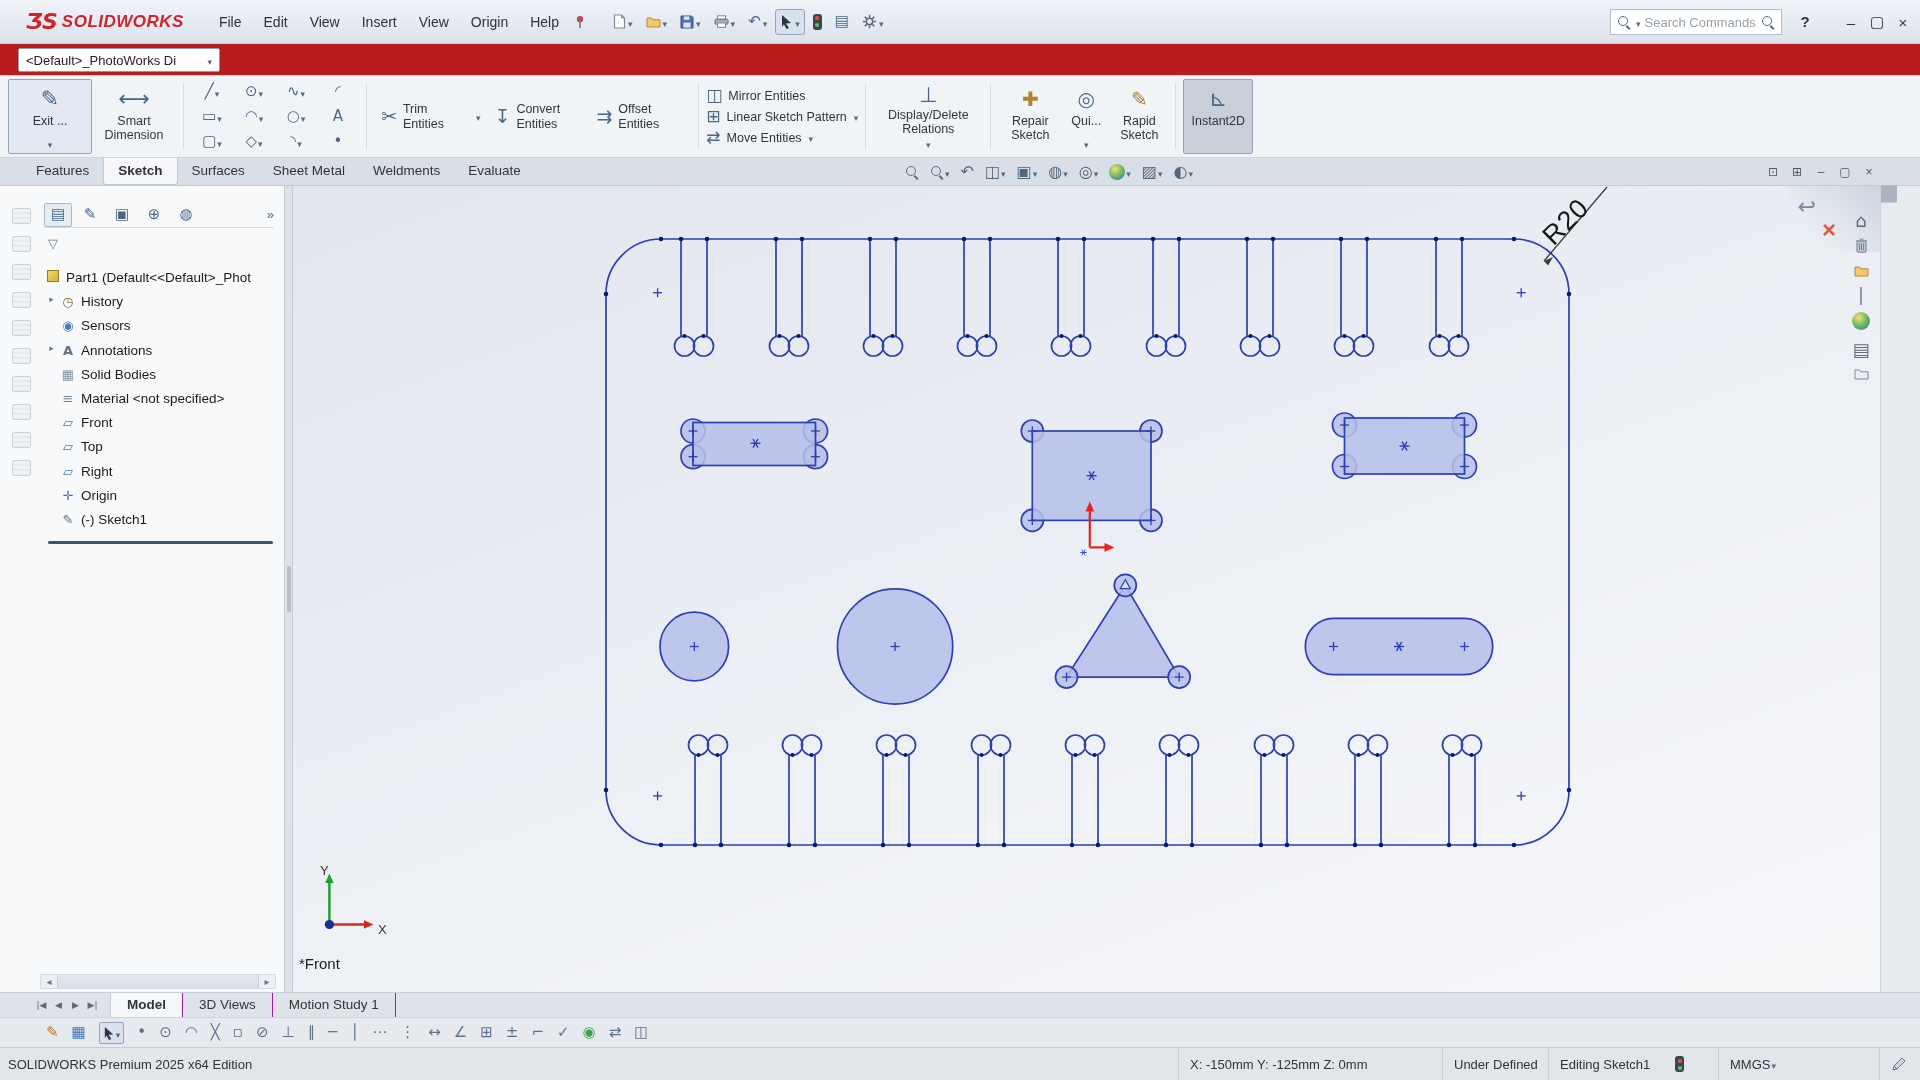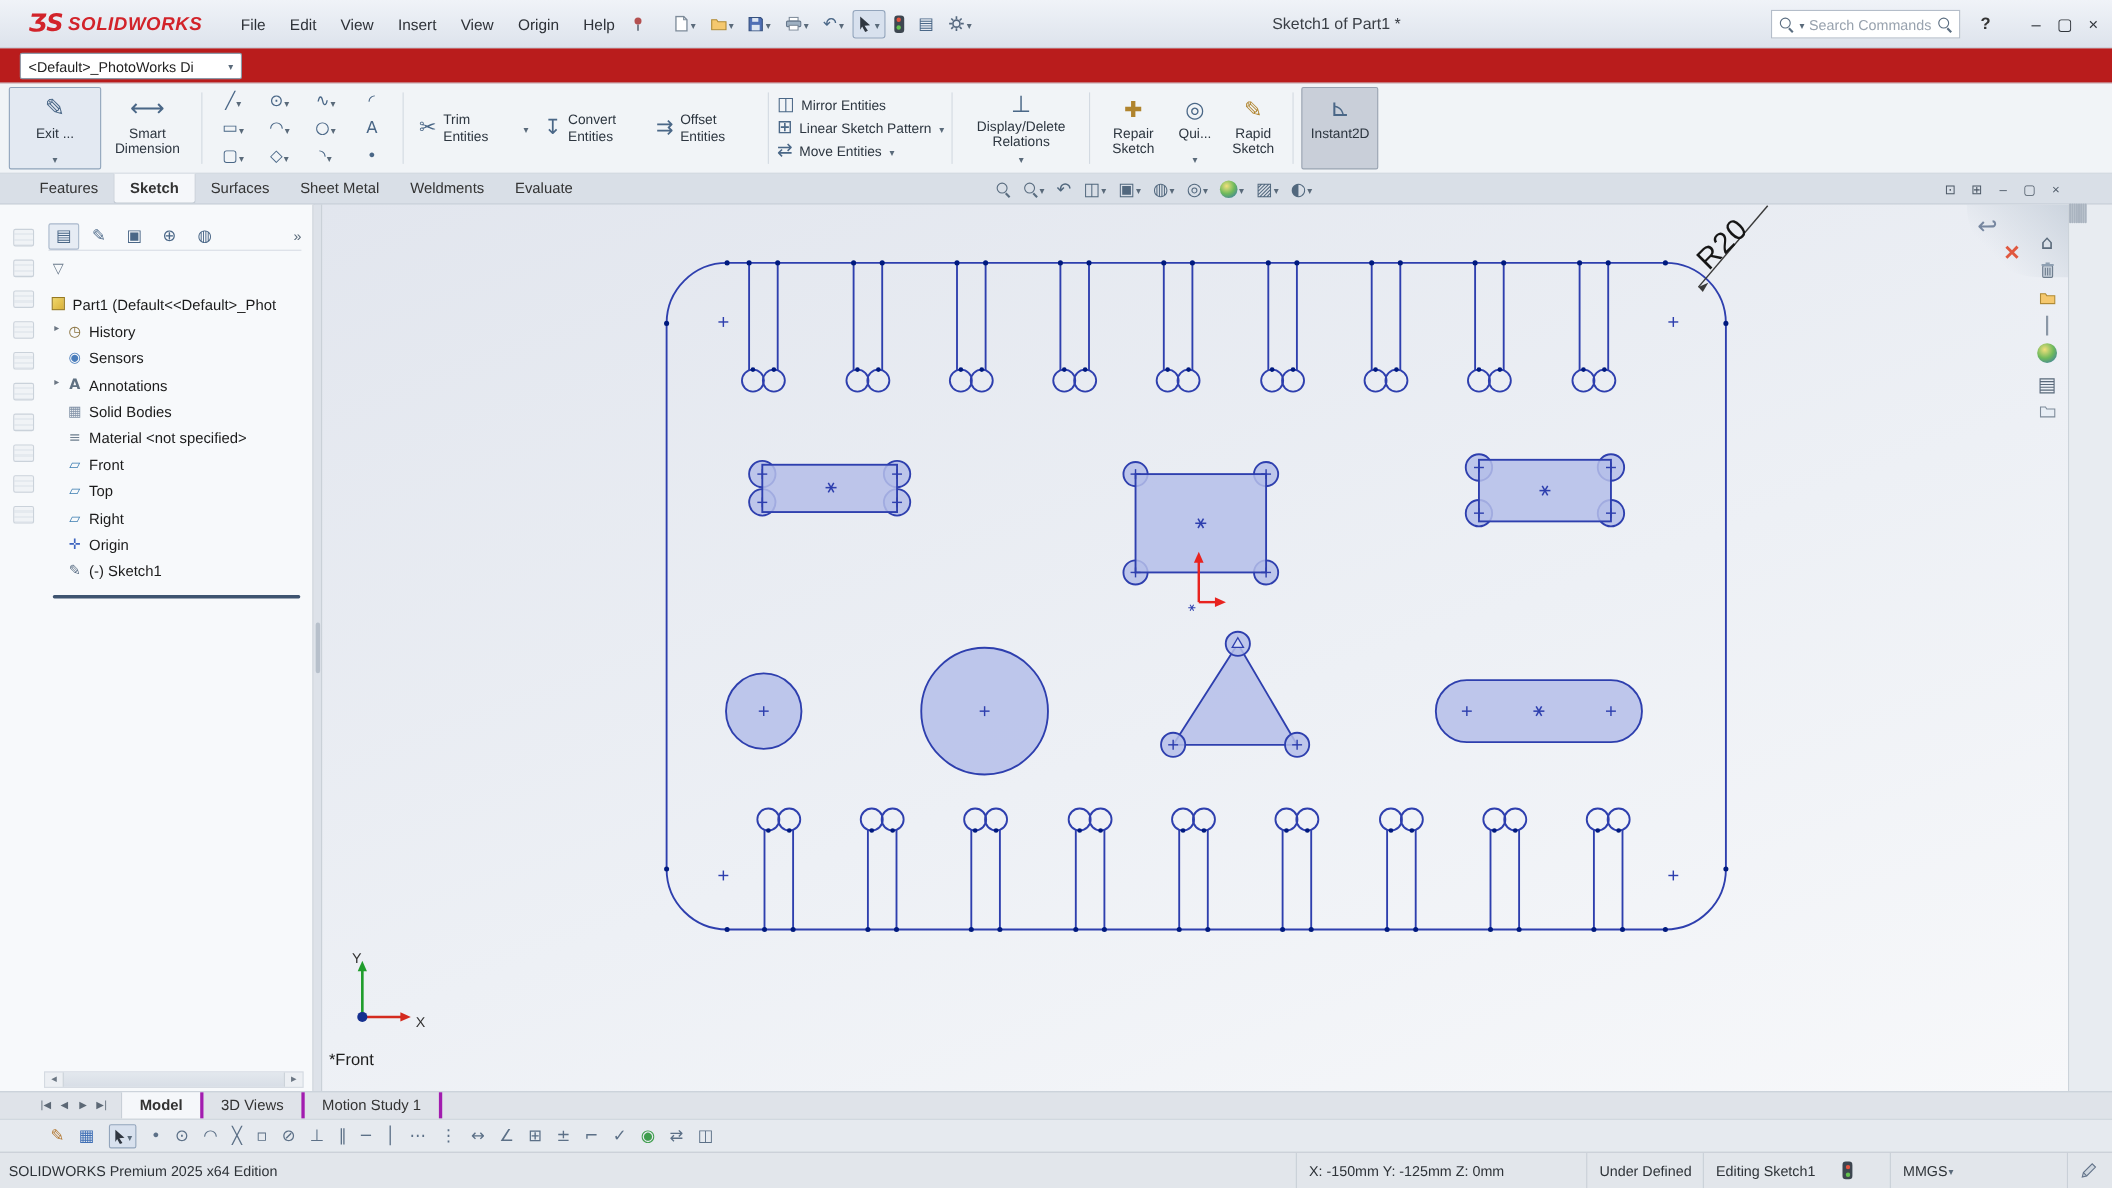--- a/index.html
+++ b/index.html
@@ -103,21 +103,21 @@
 .rtools{position:absolute;right:2px;top:26px;width:34px;display:flex;flex-direction:column;align-items:center;gap:8px}
 .rtools .gly{font-size:18px;color:#5b6b7c}
 .pal{width:17px;height:15px;border:1px solid #8a97a6;background:conic-gradient(#d98a3a 0 25%,#5b8fd4 0 50%,#4da36a 0 75%,#c5cdd8 0)}
 
 .taskstrip{position:absolute;right:0;top:186px;width:40px;bottom:88px;background:#e8ecf1;border-left:1px solid #ccd3da}
 .taskstrip .tico{width:15px;height:14px;border:1px solid #aab4c0;border-radius:2px;background:repeating-linear-gradient(#f4f7fa 0 3px,#e2e8ee 3px 5px);margin:12px auto 0}
 
 .dtabs{position:absolute;left:0;right:0;bottom:63px;height:25px;background:#dfe3e9;border-top:1px solid #c8cfd7;display:flex;align-items:stretch;padding-left:34px}
 .dnav{display:flex;align-items:center;gap:2px;margin-right:10px}
 .dnav span{font-size:9px;color:#5c6875;width:15px;text-align:center;font-family:"DejaVu Sans",sans-serif}
-.dtab{padding:4px 16px 0;font-size:13.5px;color:#333;border-right:3px solid #a21caf;white-space:nowrap}
+.dtab{padding:4px 16px 0;font-size:13.5px;color:#333;border-right:1px solid #a21caf;white-space:nowrap}
 .dtab:first-of-type{border-left:1px solid #c8cfd7}
 .dtab.active{background:#f5f7fa;font-weight:bold}
 .snaps{position:absolute;left:0;right:0;bottom:33px;height:30px;background:#e6eaef;border-top:1px solid #cdd4db;display:flex;align-items:center;padding-left:46px;gap:13px}
 .snaps .gly{font-size:15px;color:#5c7087}
 .snaps .col1{color:#b2762e}.snaps .col2{color:#3f6fb5}.snaps .colg{color:#3f9e4d}
 .snapsel{display:flex;align-items:center;border:1px solid #93a5bc;background:#d8e1ee;border-radius:2px;padding:2px 3px}
 
 .status{position:absolute;left:0;right:0;bottom:0;height:33px;background:#e2e6eb;border-top:1px solid #c6cdd5;font-size:13px;color:#2e3338}
 .status .edition{position:absolute;left:8px;top:0;height:100%;display:flex;align-items:center}
 .sseg{position:absolute;top:0;height:100%;display:flex;align-items:center;padding-left:11px;border-left:1px solid #c9d0d8;white-space:nowrap}
@@ -197,21 +197,20 @@
       <span class="qbtn">
           <svg width="15" height="15" viewBox="0 0 14 14">
             <g stroke="#54677e" stroke-width="1.4" fill="none">
               <circle cx="7" cy="7" r="3"></circle>
               <path d="M7 .8v2.4M7 10.8v2.4M.8 7h2.4M10.8 7h2.4M2.6 2.6l1.7 1.7M9.7 9.7l1.7 1.7M11.4 2.6L9.7 4.3M4.3 9.7l-1.7 1.7"></path>
             </g>
           </svg>
           <b class="dc"></b>
         </span>
     </div>
-    <div class="doc-title">Sketch1 of Part1 *</div>
     <div class="search">
       <i class="mag"></i>
         <b class="dc"></b>
       <input placeholder="Search Commands" style="">
       <i class="mag"></i>
     </div>
     <span class="help">?</span>
     <div class="winctl">
       <span>–</span>
       <span>▢</span>

